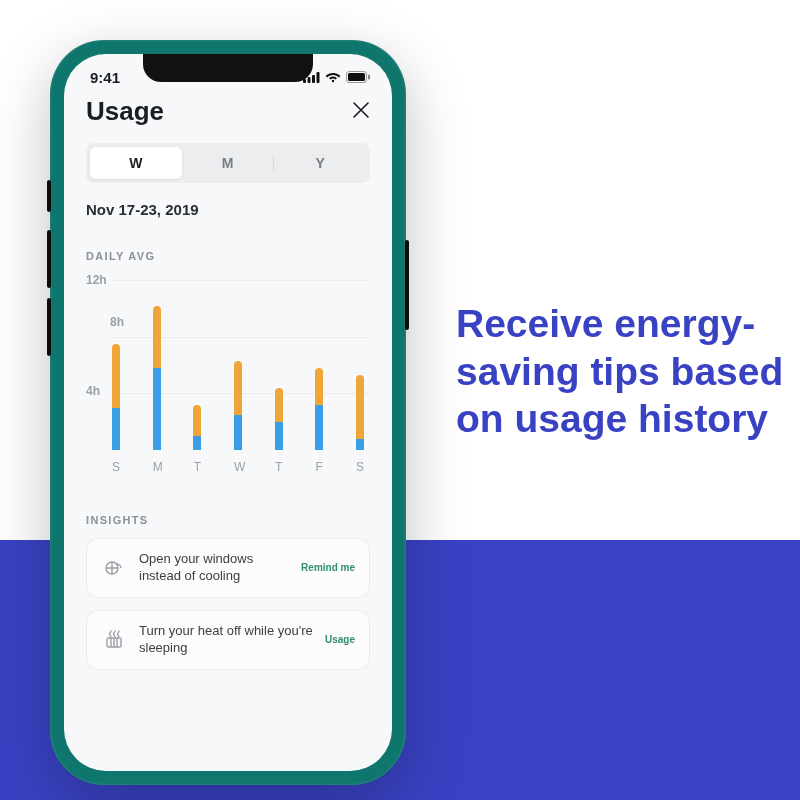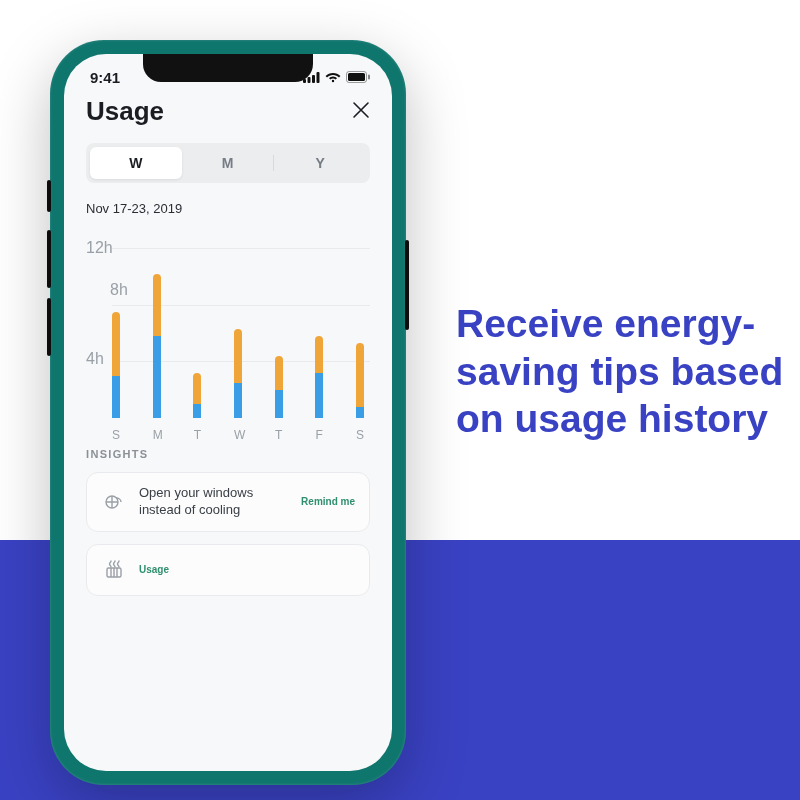--- a/index.html
+++ b/index.html
@@ -66,53 +66,54 @@
     display: flex; background: #ebedef; border-radius: 8px; padding: 4px;
     margin-bottom: 18px;
   }
   .seg-item {
     flex: 1; text-align: center; padding: 8px 0;
     font-size: 14px; font-weight: 600; color: #777d85;
     border-radius: 6px; cursor:pointer;
   }
   .seg-item.active { background:#fff; color:#1a1d21; box-shadow: 0 1px 3px rgba(0,0,0,.08); }
   .seg-sep { width:1px; background:#d6dadf; margin:8px 0; }
-  .date-range { font-size: 13px; font-weight:400; margin-bottom: 32px; color:#2a2e33; }
+  .date-range { font-size: 15px; font-weight:700; margin-bottom: 32px; color:#2a2e33; }
   .daily-label { font-size: 11px; letter-spacing: .12em; font-weight:700; color:#8b9097; }
   .daily-value { font-size: 38px; font-weight:400; color:#1c1f23; margin-top:2px; }
   .daily-value .unit { font-size:28px; margin-left:2px; }
   .chart-wrap { margin-top: 18px; }
   .chart {
     position: relative; height: 170px;
     padding-left: 26px;
   }
   .ytick {
-    position:absolute; left:0; font-size:16px; color:#9aa0a7;
+    position:absolute; left:0; font-size:12px; color:#9aa0a7;
     transform: translateY(-50%);
+    font-weight: bold;
   }
   .grid {
     position:absolute; left:26px; right:0;
     border-top:1px solid #e8eaed;
   }
   .bars {
     position:absolute; left:26px; right:6px; bottom:0; top:0;
     display:flex; justify-content:space-between; align-items:flex-end;
   }
   .bar-col { width:8px; position:relative; display:flex; flex-direction:column; justify-content:flex-end; align-items:center; }
   .bar-seg { width:8px; }
   .bar-orange { background:#f0a539; border-radius:4px 4px 0 0; }
   .bar-blue { background:#3a9ee6; }
   .x-axis {
     display:flex; justify-content:space-between;
     margin: 10px 6px 0 26px;
     font-size:12px; color:#9aa0a7; font-weight:500;
   }
   .x-axis span { width:8px; text-align:center; }
   .insights-label {
-    margin-top: 6px; font-size:11px; letter-spacing:.12em;
+    margin-top: 40px; font-size:11px; letter-spacing:.12em;
     font-weight:700; color:#8b9097;
   }
   .insight {
     display:flex; align-items:center; gap:12px;
     background:#fcfcfd; border:1px solid #e8eaed; border-radius:12px;
     padding:12px 14px; margin-top:12px;
   }
   .insight .ico { width:26px; height:26px; flex-shrink:0; display:flex; align-items:center; justify-content:center; }
   .insight .text { flex:1; font-size:13px; line-height:1.3; color:#3b4046; }
   .insight .action { font-size:10px; font-weight:700; color:#2f8f6f; cursor:pointer; white-space:nowrap; }
@@ -173,20 +174,21 @@
 
       <div class="seg">
         <div class="seg-item active">W</div>
         <div class="seg-item">M</div>
         <div class="seg-sep"></div>
         <div class="seg-item">Y</div>
       </div>
 
       <div class="date-range">Nov 17-23, 2019</div>
 
+      <div class="daily-label">DAILY AVG</div>
 
       <div class="chart-wrap">
         <div class="chart" id="chart">
             <div class="ytick" style="top: 0px;">12h</div>
             <div class="grid" style="top: 0px;"></div>
             <div class="ytick" style="top: 42px; padding-left: 24px;">8h</div>
             <div class="grid" style="top: 56.6667px;"></div>
             <div class="ytick" style="top: 111px;">4h</div>
             <div class="grid" style="top: 113.333px;"></div>
             <div class="bars">
@@ -246,18 +248,19 @@
       </div>
 
       <div class="insight">
         <div class="ico">
           <svg width="24" height="24" viewBox="0 0 24 24" fill="none" stroke="#9aa0a7" stroke-width="1.4">
               <rect x="5" y="10" width="14" height="9" rx="1.5"></rect>
               <path d="M9 10v9M12 10v9M15 10v9"></path>
               <path d="M9 3c0 1.5-1.5 1.5-1.5 3S9 7.5 9 9M13 3c0 1.5-1.5 1.5-1.5 3S13 7.5 13 9M17 3c0 1.5-1.5 1.5-1.5 3S17 7.5 17 9" stroke-linecap="round"></path>
             </svg>
         </div>
+        <div class="text">Turn your heat off while you're sleeping</div>
         <div class="action">Usage</div>
       </div>
 
     </div>
   </div>
 </div>
 
 </body></html>

